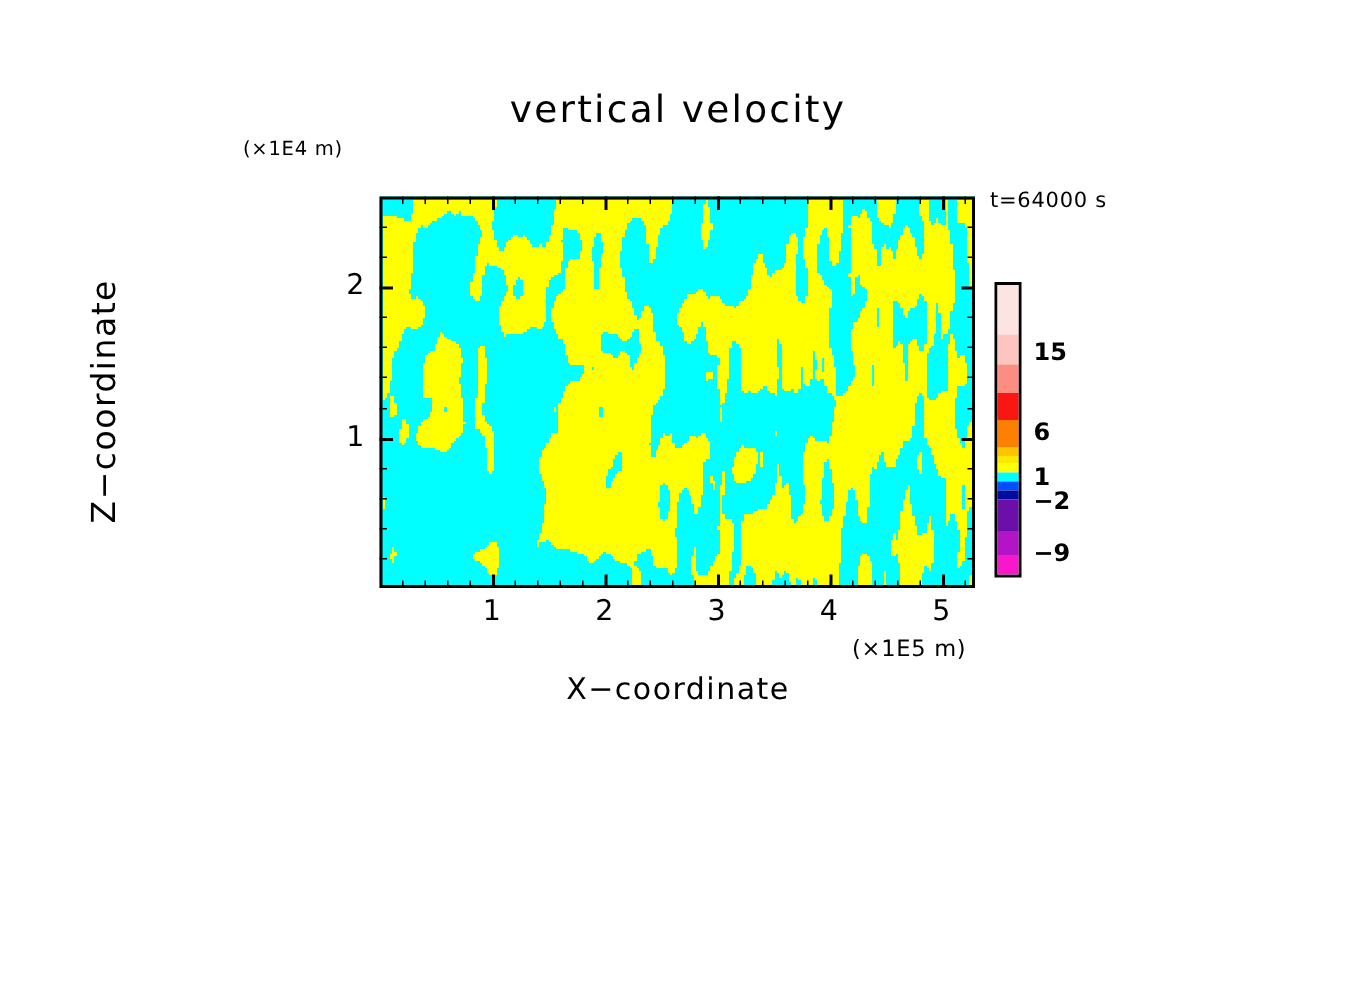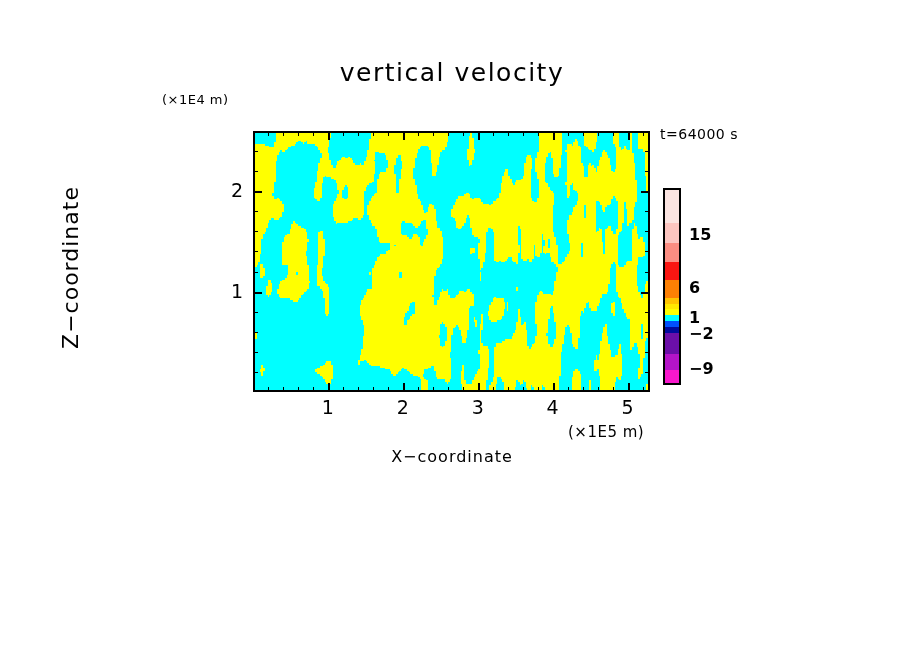--- a/index.html
+++ b/index.html
@@ -14,21 +14,21 @@
 
   
   #yunit{left:162px;top:92px;font-size:13px;letter-spacing:.5px;}
   #xunit{left:568px;top:423px;font-size:15px;letter-spacing:.5px;}
 
   
   #tstamp{left:660px;top:126px;font-size:14px;letter-spacing:.5px;}
 
   
   #xaxis-title{left:0;top:447px;width:904px;text-align:center;
-               font-size:16px;letter-spacing:1px;}
+               font-size:20px;letter-spacing:1px;}
   #yaxis-title{left:-60px;top:255px;width:260px;text-align:center;
                font-size:22px;letter-spacing:1px;
                transform:rotate(-90deg);transform-origin:center center;}
 
   
   #plot{left:253px;top:131px;width:397px;height:261px;
         border:2px solid #000;box-sizing:border-box;overflow:hidden;
         background:#00ffff;}
   #field{position:absolute;left:0;top:0;width:100%;height:100%;}
 

